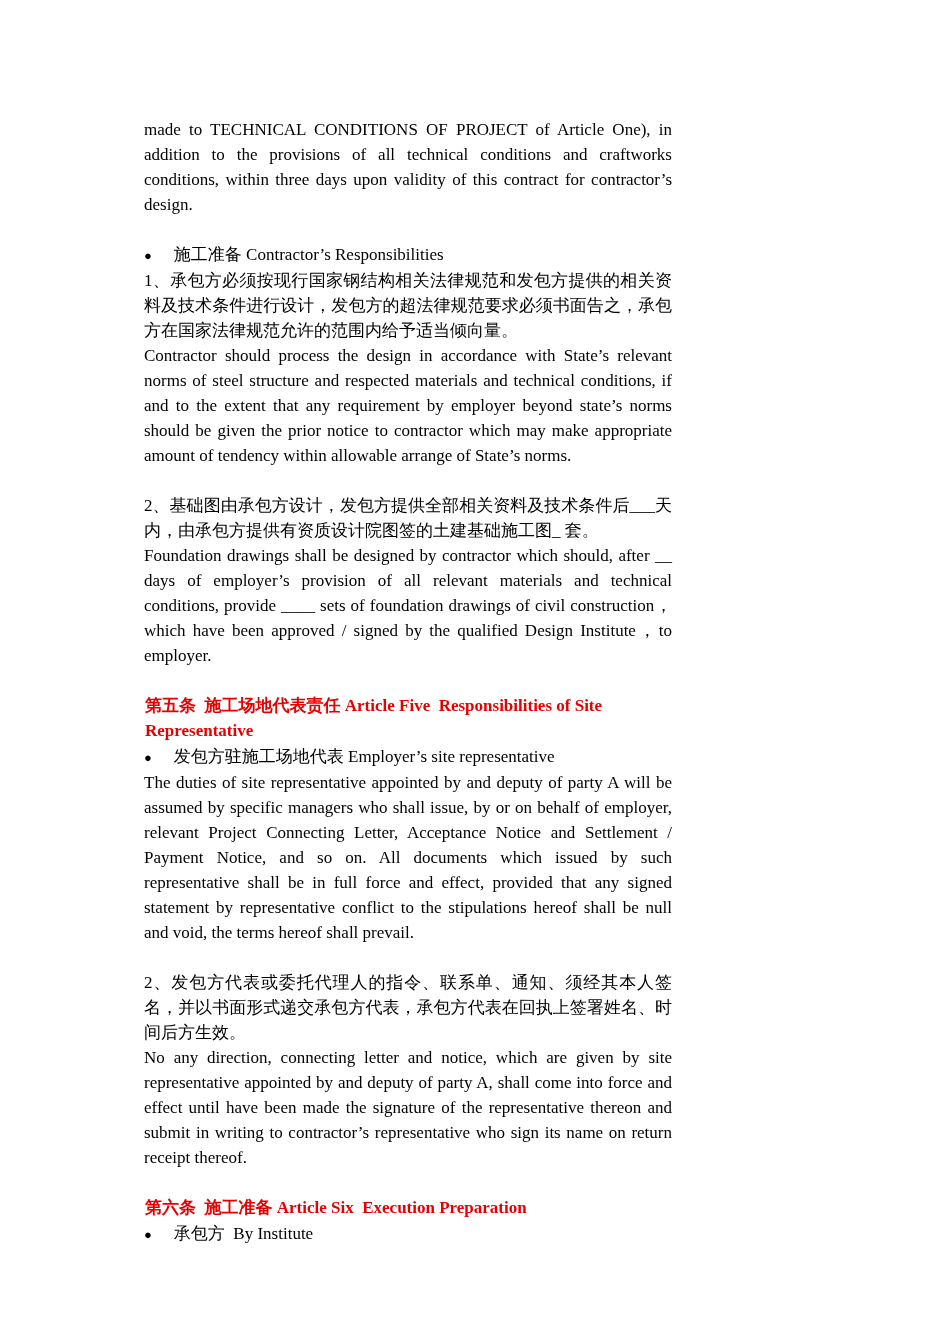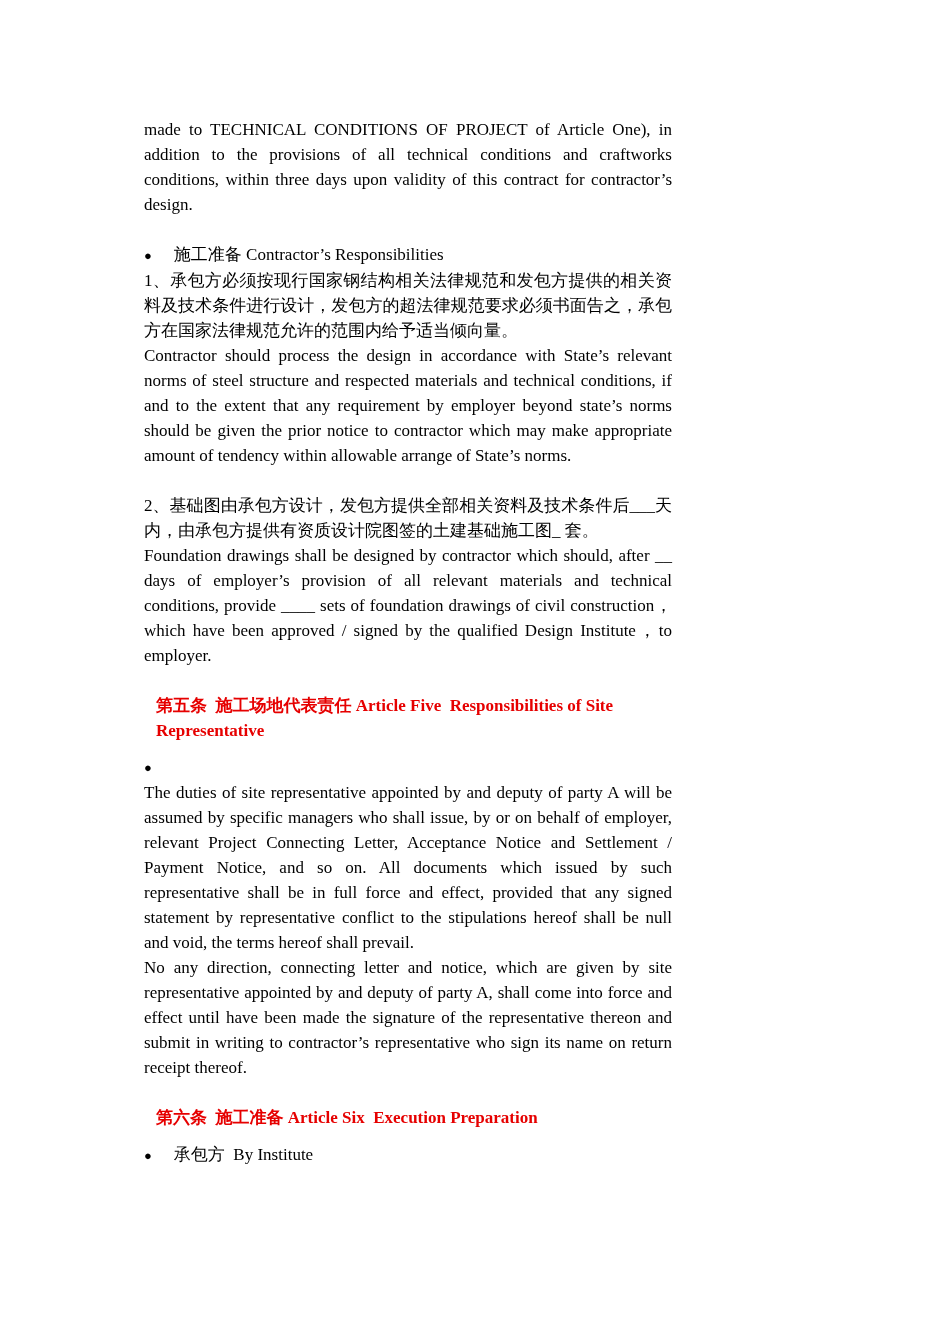--- a/index.html
+++ b/index.html
@@ -22,21 +22,21 @@
     background: #ffffff;
   }
   .para {
     margin: 0;
     font-size: 17px;
     line-height: 25px;
     text-align: justify;
     text-justify: inter-ideograph;
   }
   .heading {
-    margin: 12px;
+    margin: 1px;
     font-size: 17px;
     line-height: 25px;
     color: var(--heading-red, #e60000);
     white-space: pre-wrap;
     text-align: left;
   }
   .bullet-line {
     display: flex;
     align-items: baseline;
     gap: 22px;
@@ -68,24 +68,26 @@
   <p class="para">1、承包方必须按现行国家钢结构相关法律规范和发包方提供的相关资料及技术条件进行设计，发包方的超法律规范要求必须书面告之，承包方在国家法律规范允许的范围内给予适当倾向量。</p>
   <p class="para">Contractor should process the design in accordance with State’s relevant norms of steel structure and respected materials and technical conditions, if and to the extent that any requirement by employer beyond state’s norms should be given the prior notice to contractor which may make appropriate amount of tendency within allowable arrange of State’s norms.</p>
 
   <p class="para mt">2、基础图由承包方设计，发包方提供全部相关资料及技术条件后___天内，由承包方提供有资质设计院图签的土建基础施工图_ 套。</p>
   <p class="para">Foundation drawings shall be designed by contractor which should, after __ days of employer’s provision of all relevant materials and technical conditions, provide ____ sets of foundation drawings of civil construction， which have been approved / signed by the qualified Design Institute，to employer.</p>
 
   <h3 class="heading mt">第五条  施工场地代表责任 Article Five  Responsibilities of Site Representative</h3>
 
   <div class="bullet-line">
     <span class="bullet">●</span>
+    <span>发包方驻施工场地代表 Employer’s site representative</span>
   </div>
 
   <p class="para">The duties of site representative appointed by and deputy of party A will be assumed by specific managers who shall issue, by or on behalf of employer, relevant Project Connecting Letter, Acceptance Notice and Settlement / Payment Notice, and so on. All documents which issued by such representative shall be in full force and effect, provided that any signed statement by representative conflict to the stipulations hereof shall be null and void, the terms hereof shall prevail.</p>
 
+  <p class="para mt">2、发包方代表或委托代理人的指令、联系单、通知、须经其本人签名，并以书面形式递交承包方代表，承包方代表在回执上签署姓名、时间后方生效。</p>
   <p class="para">No any direction, connecting letter and notice, which are given by site representative appointed by and deputy of party A, shall come into force and effect until have been made the signature of the representative thereon and submit in writing to contractor’s representative who sign its name on return receipt thereof.</p>
 
   <h3 class="heading mt">第六条  施工准备 Article Six  Execution Preparation</h3>
 
   <div class="bullet-line">
     <span class="bullet">●</span>
     <span>承包方  By Institute</span>
   </div>
 
 

